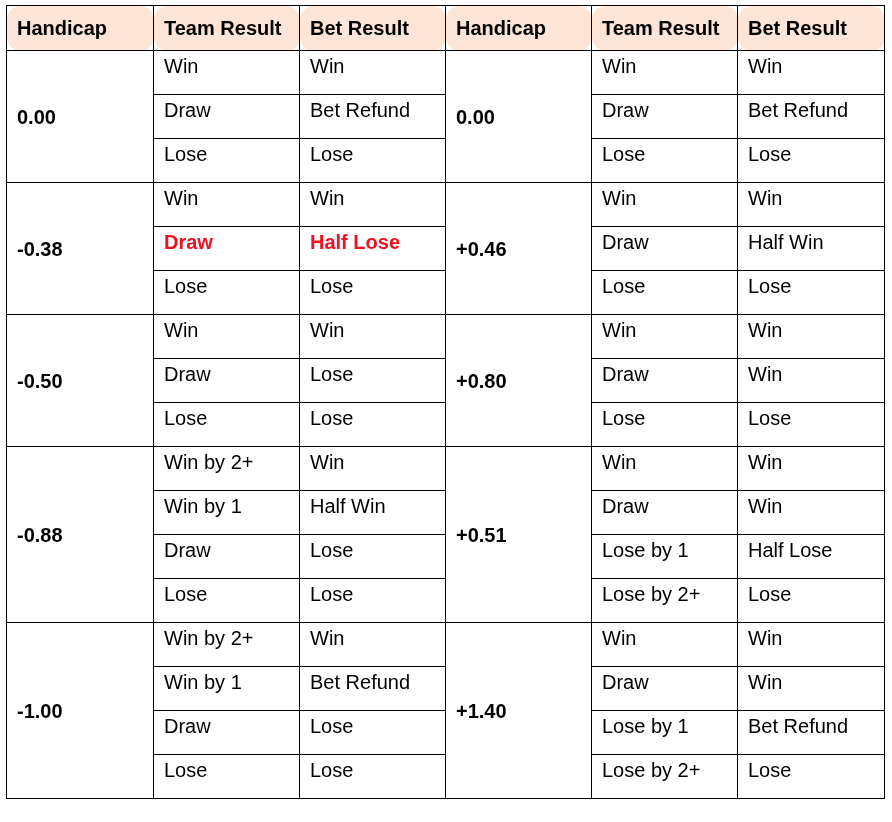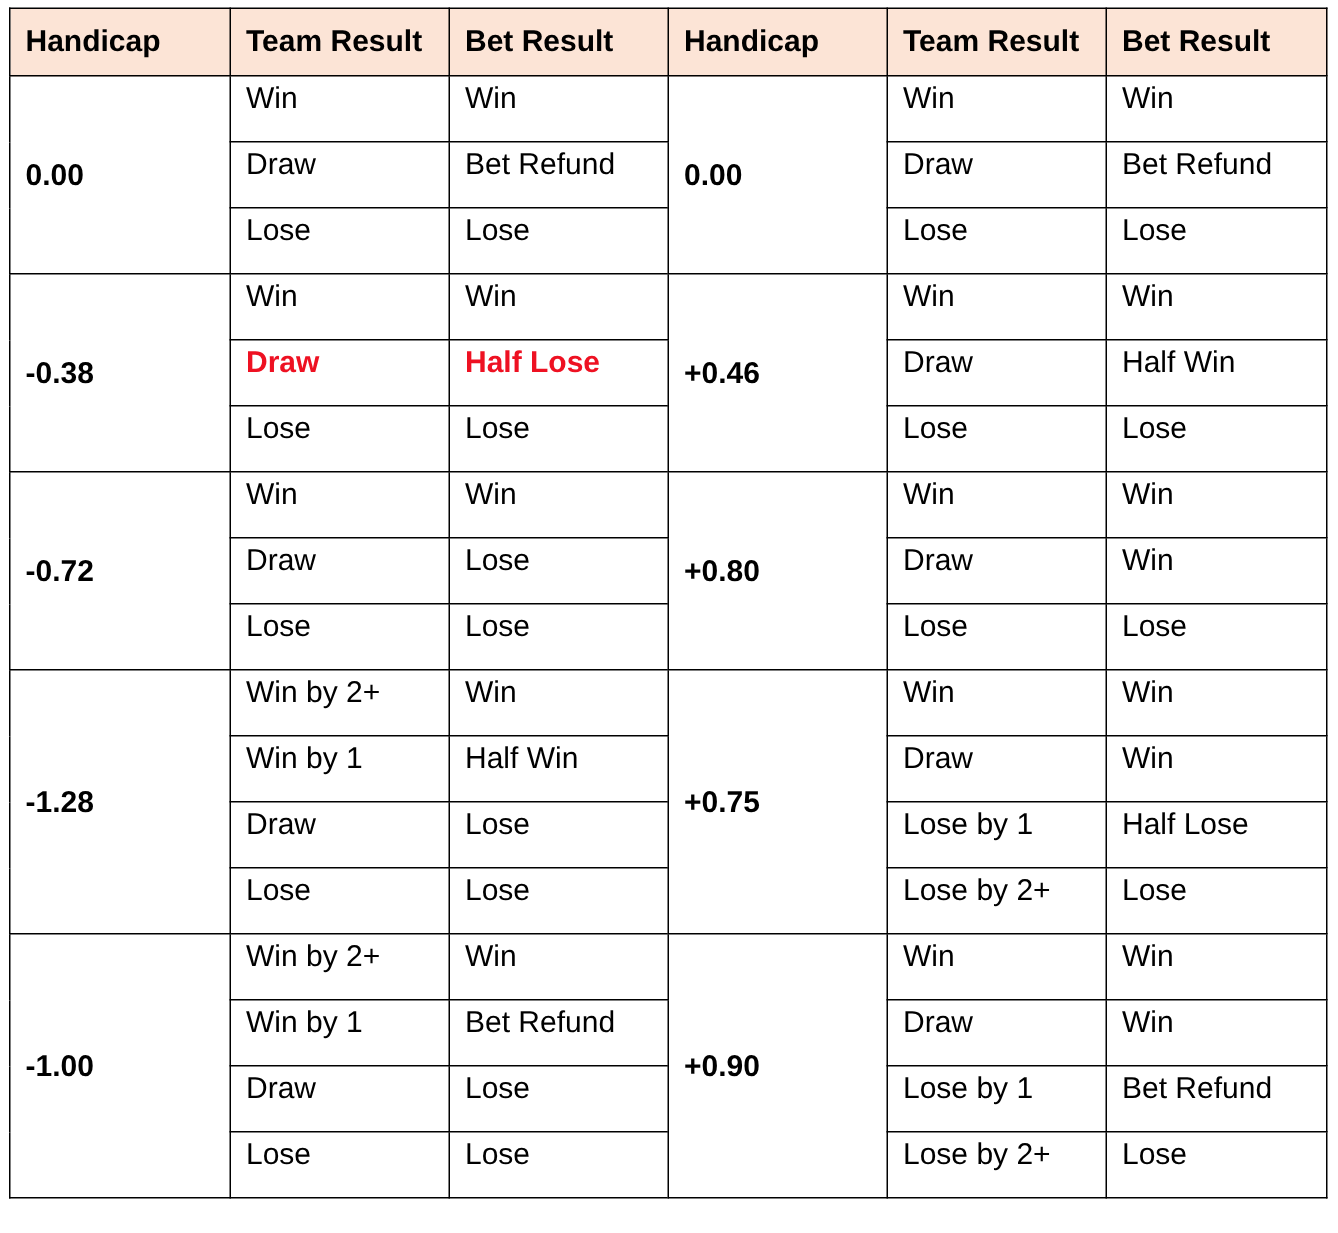--- a/index.html
+++ b/index.html
@@ -7,21 +7,21 @@
   table {
     position: absolute; left: 6px; top: 5px;
     border-collapse: collapse;
     font-family: "Liberation Sans", "DejaVu Sans", sans-serif;
     font-size: 20px; color: #000;
     table-layout: fixed;
   }
   col.c0 { width: 147px; } col.c1 { width: 146px; } col.c2 { width: 146px; }
   col.c3 { width: 146px; } col.c4 { width: 146px; } col.c5 { width: 147px; }
   th, td { border: 1.5px solid #000; padding: 0 10px; text-align: left; }
-  th { background: #FCE4D6; font-weight: bold; height: 44px; vertical-align: middle; font-size: 20px; }
+  th { background: #FCE4D6; font-weight: bold; height: 44px; vertical-align: middle; font-size: 20px; border-radius: 14px; }
   td { height: 44px; vertical-align: top; padding-top: 4px; box-sizing: border-box; }
   td.hc { font-weight: bold; vertical-align: middle; padding-top: 2px; }
   .hl { color: #EE1122; font-weight: bold; }
 </style>
 </head>
 <body>
 
 <table>
   <colgroup>
     <col class="c0">
@@ -76,44 +76,44 @@
         <td>Draw</td>
         <td>Half Win</td>
       </tr>
       <tr>
         <td>Lose</td>
         <td>Lose</td>
         <td>Lose</td>
         <td>Lose</td>
       </tr>
       <tr>
-        <td class="hc" rowspan="3">-0.72</td>
+        <td class="hc" rowspan="3">-0.50</td>
         <td>Win</td>
         <td>Win</td>
         <td class="hc" rowspan="3">+0.80</td>
         <td>Win</td>
         <td>Win</td>
       </tr>
       <tr>
         <td>Draw</td>
         <td>Lose</td>
         <td>Draw</td>
         <td>Win</td>
       </tr>
       <tr>
         <td>Lose</td>
         <td>Lose</td>
         <td>Lose</td>
         <td>Lose</td>
       </tr>
       <tr>
-        <td class="hc" rowspan="4">-1.28</td>
+        <td class="hc" rowspan="4">-0.88</td>
         <td>Win by 2+</td>
         <td>Win</td>
-        <td class="hc" rowspan="4">+0.75</td>
+        <td class="hc" rowspan="4">+0.51</td>
         <td>Win</td>
         <td>Win</td>
       </tr>
       <tr>
         <td>Win by 1</td>
         <td>Half Win</td>
         <td>Draw</td>
         <td>Win</td>
       </tr>
       <tr>
@@ -125,21 +125,21 @@
       <tr>
         <td>Lose</td>
         <td>Lose</td>
         <td>Lose by 2+</td>
         <td>Lose</td>
       </tr>
       <tr>
         <td class="hc" rowspan="4">-1.00</td>
         <td>Win by 2+</td>
         <td>Win</td>
-        <td class="hc" rowspan="4">+0.90</td>
+        <td class="hc" rowspan="4">+1.40</td>
         <td>Win</td>
         <td>Win</td>
       </tr>
       <tr>
         <td>Win by 1</td>
         <td>Bet Refund</td>
         <td>Draw</td>
         <td>Win</td>
       </tr>
       <tr>

